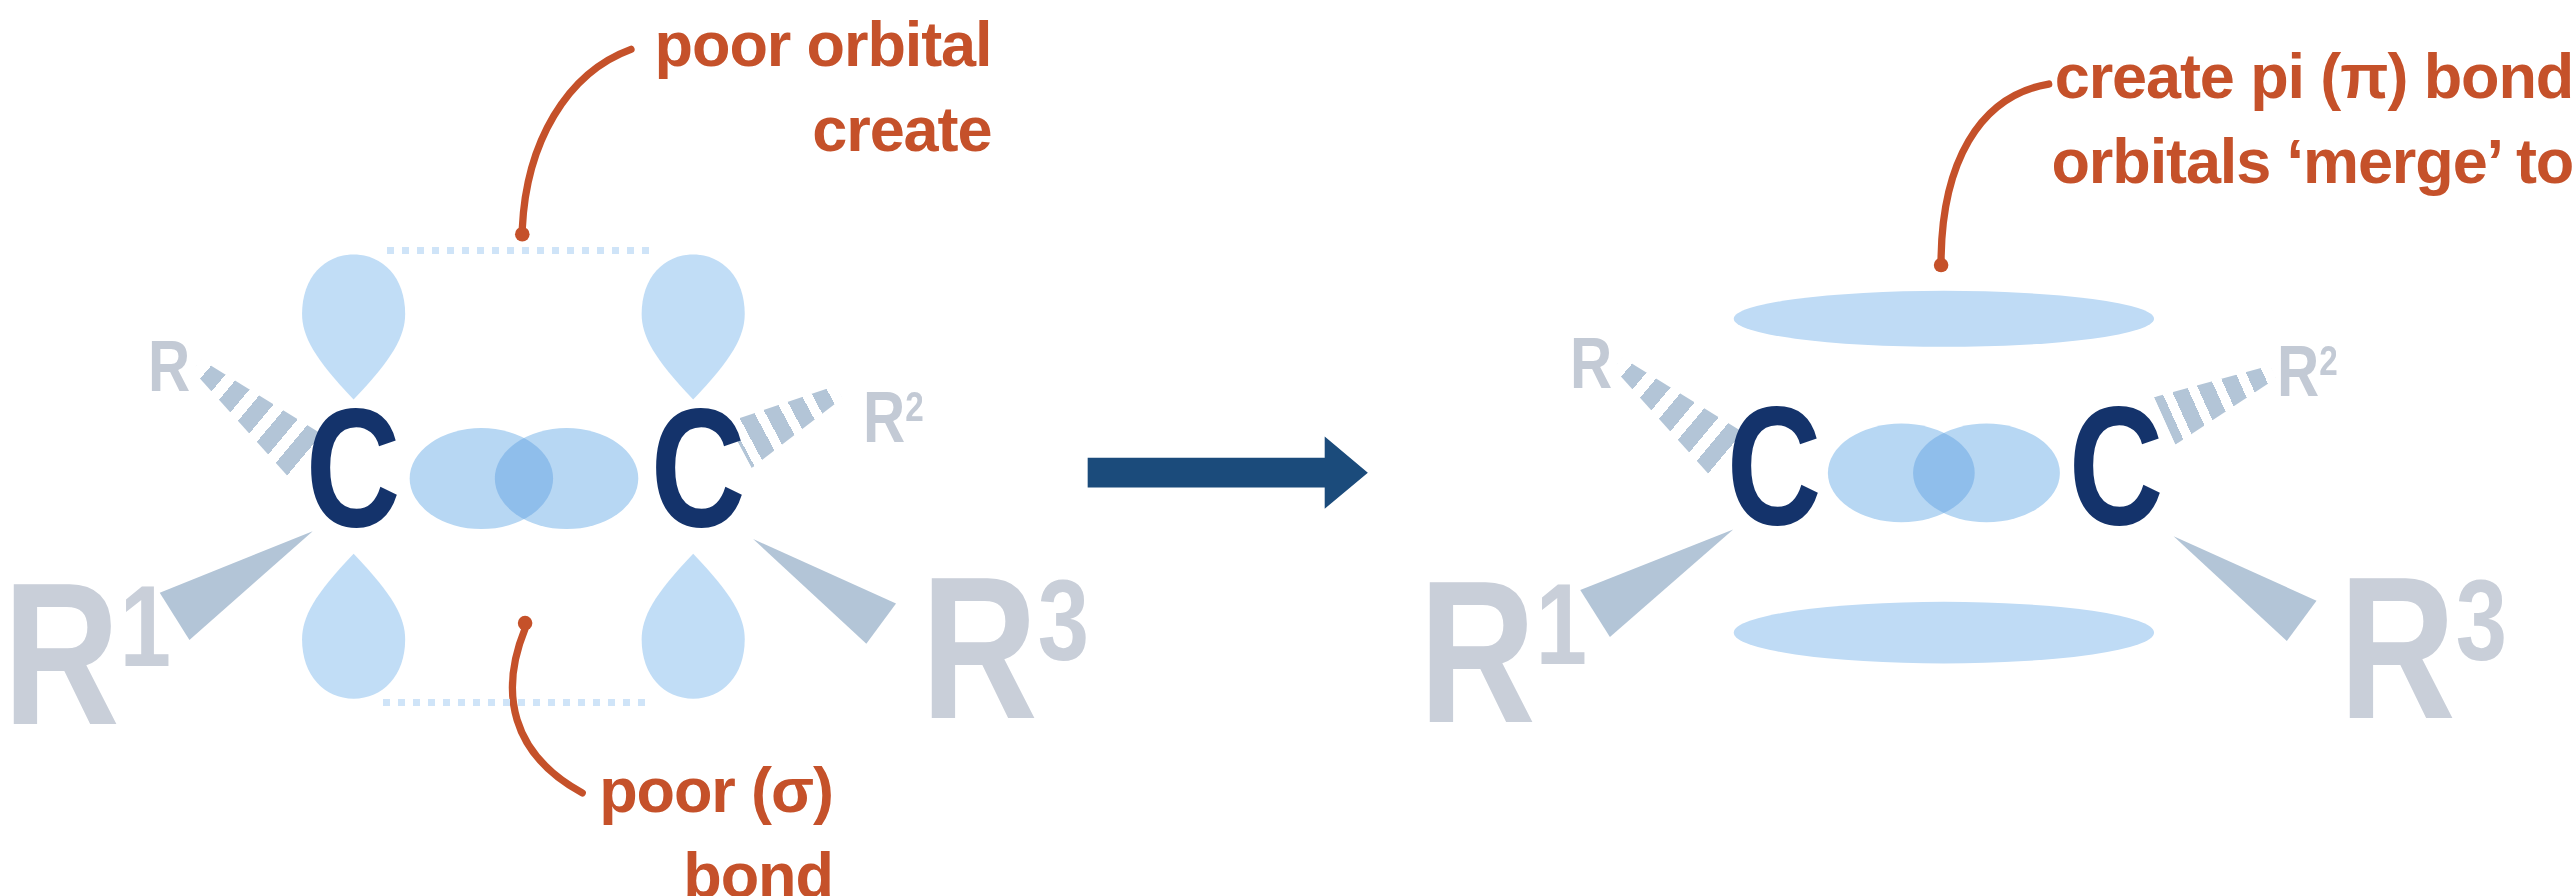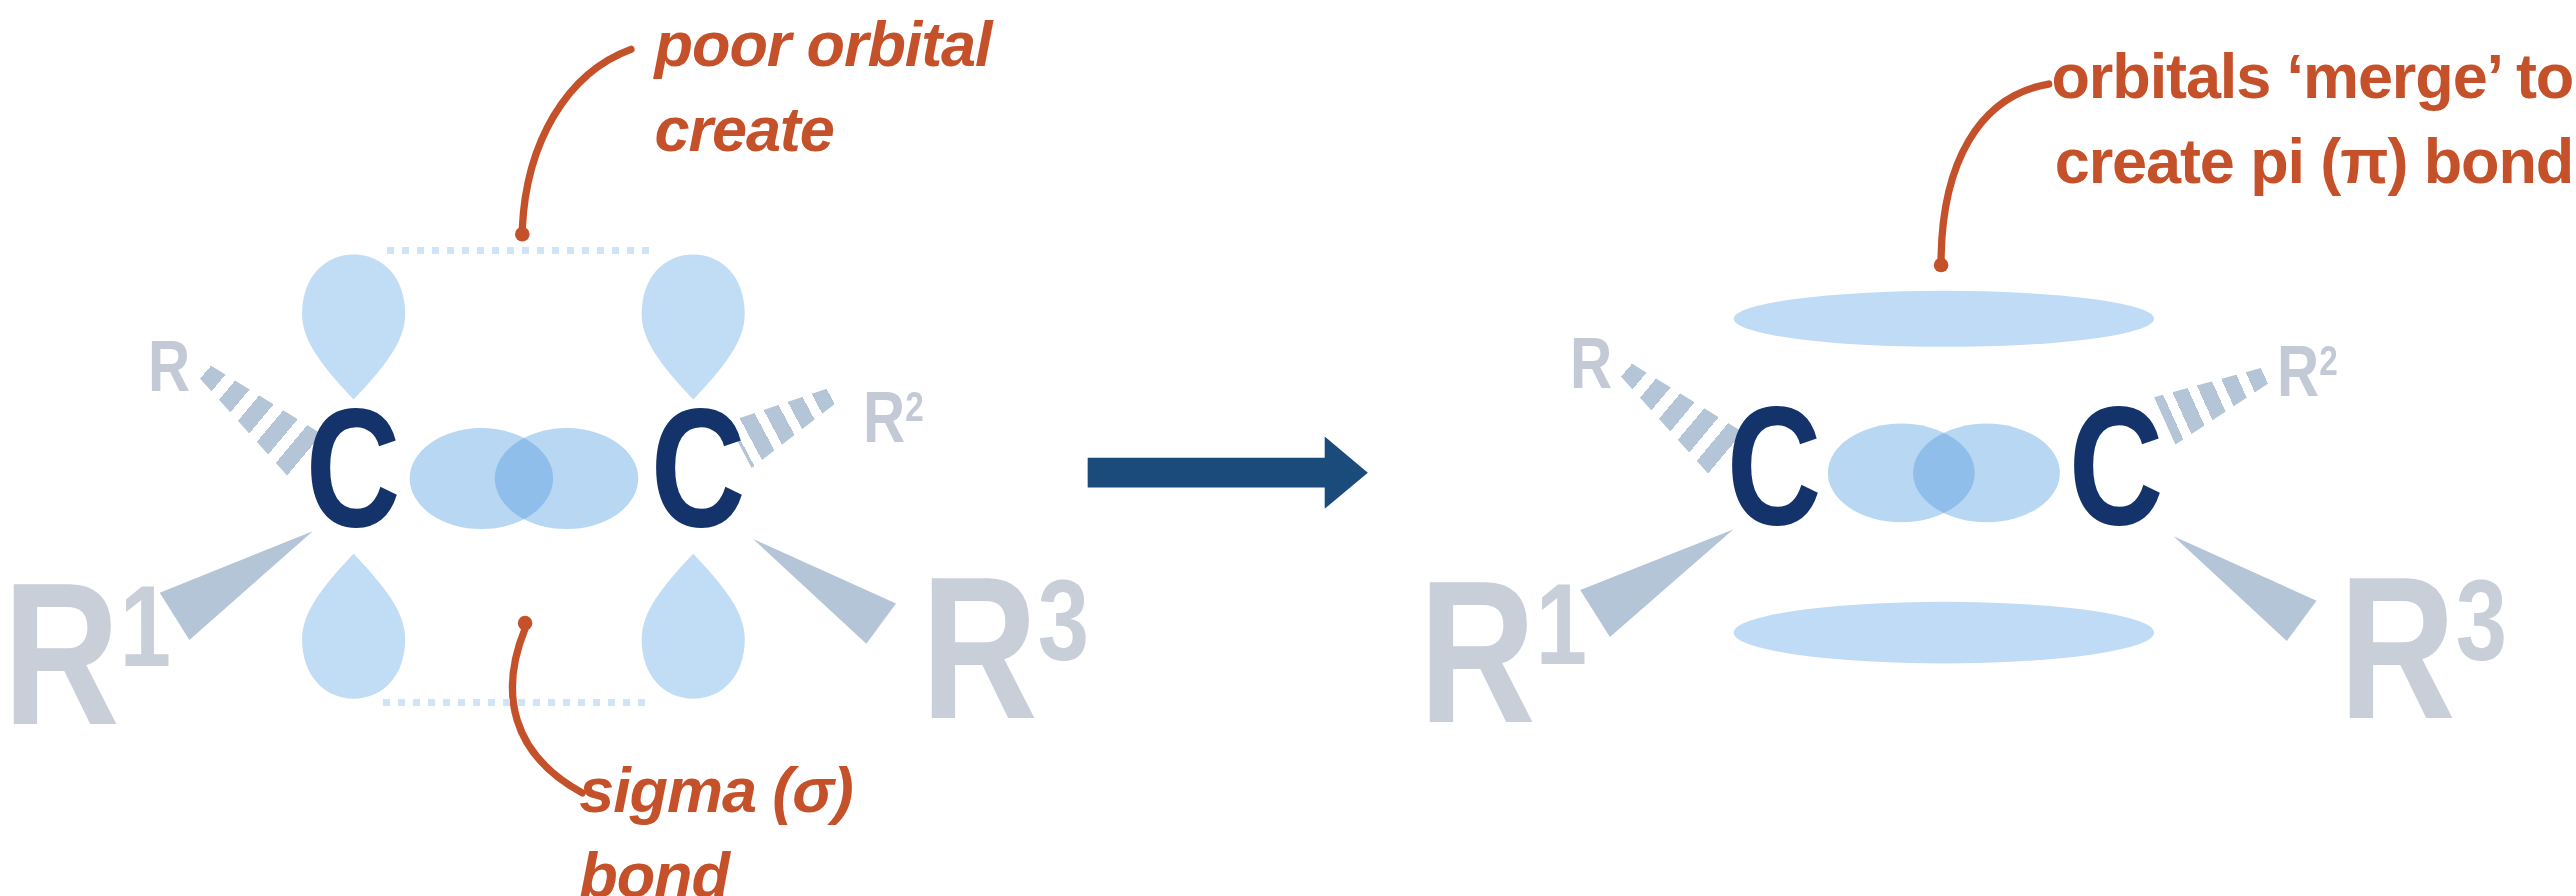--- a/index.html
+++ b/index.html
@@ -28,21 +28,21 @@
   .hashwedge{position:absolute;transform-origin:0 50%;
      background:repeating-linear-gradient(90deg,transparent 0 11.2px,var(--wedge) 11.2px 28px);}
 
   
   .dotline{position:absolute;height:7.3px;
      background:repeating-linear-gradient(90deg,var(--dotted) 0 7.3px,transparent 7.3px 15px);}
 
   
   .note{position:absolute;color:var(--orange);font-weight:700;font-size:63px;
         line-height:85px;letter-spacing:-1.1px;white-space:nowrap;}
-  .note.center{transform:translateX(-50%);text-align:left;font-style:italic;}
+  .note.center{transform:translateX(-50%);text-align:right;}
   .note.right{text-align:right;}
 </style>
 </head>
 <body>
 
 <div class="stage">
 
   <svg class="layer" width="2576" height="896" viewBox="0 0 4595 1599">
     <defs>
       <clipPath id="lensL">
@@ -127,23 +127,23 @@
   <span class="rlabel small" style="left:2277px;top:334px;"><span>R</span><sup>2</sup></span>
   <span class="rlabel big" style="left:1419px;top:551px;"><span>R</span><sup>1</sup></span>
   <span class="rlabel big" style="left:2339px;top:547px;"><span>R</span><sup>3</sup></span>
 
   <div class="note center" style="left:823px;top:1.7px;">
     <div>poor orbital</div>
     <div>create</div>
   </div>
 
   <div class="note right" style="right:2.8px;top:34px;">
+    <div>create pi (π) bond</div>
     <div>orbitals ‘merge’ to</div>
-    <div>create pi (π) bond</div>
   </div>
 
   <div class="note center" style="left:716px;top:748px;">
-    <div>sigma (σ)</div>
+    <div>poor (σ)</div>
     <div>bond</div>
   </div>
 
 </div>
 
 
 </body></html>

